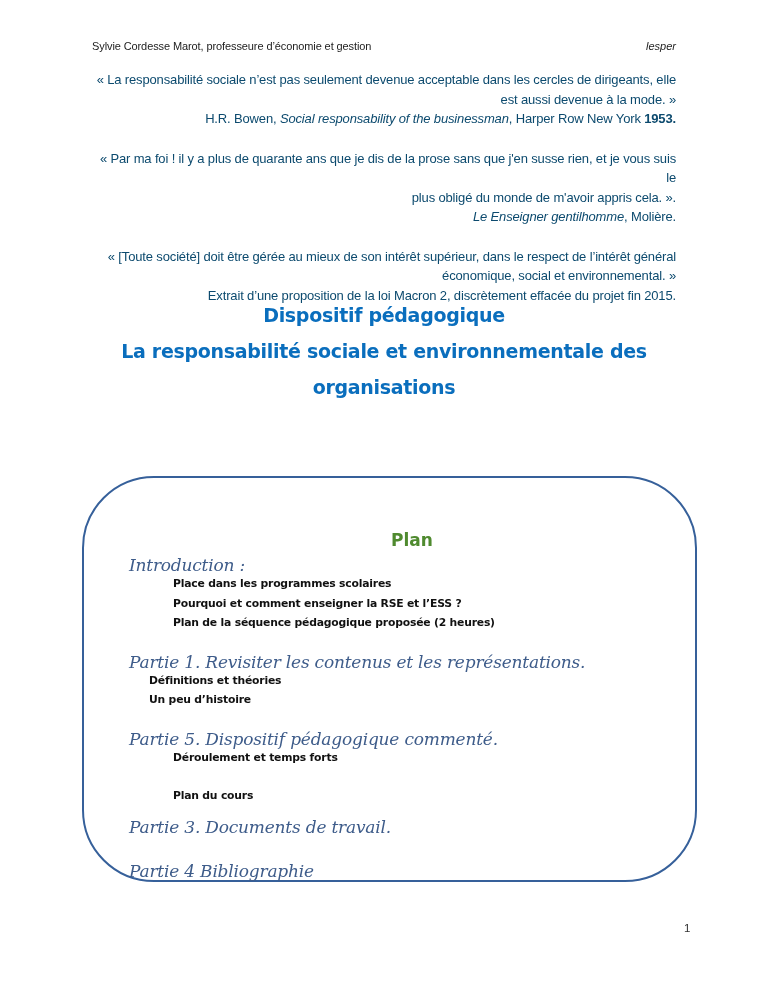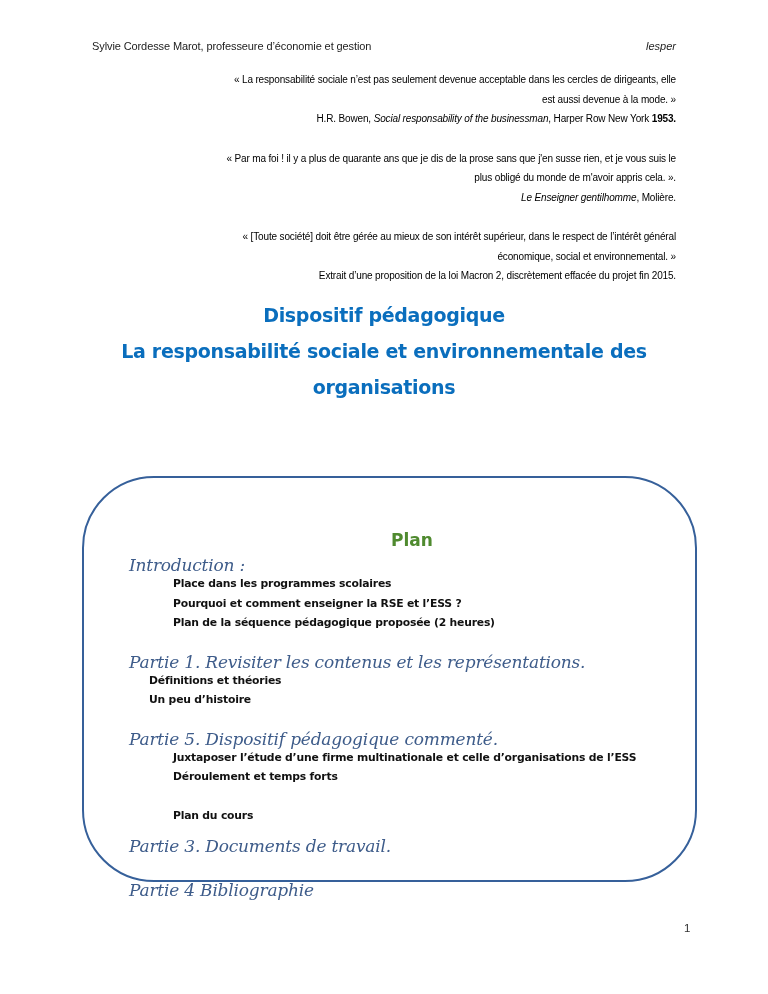--- a/index.html
+++ b/index.html
@@ -5,22 +5,22 @@
     html, body { margin: 0; padding: 0; background: #ffffff; }
     body { width: 768px; height: 994px; position: relative; overflow: hidden; color: #1a1a1a; }
     .page { position: absolute; left: 0; top: 0; width: 736px; height: 994px; }
 
     .header { position: absolute; top: 40px; left: 92px; width: 584px; height: 16px;
       font-family: "Liberation Sans", sans-serif; font-size: 11px; color: #222; }
     .header .author { position: absolute; left: 0; top: 0; letter-spacing: -0.1px; }
     .header .org { position: absolute; right: 0; top: 0; font-style: italic; }
 
     .quotes { position: absolute; left: 92px; width: 584px; top: 70px;
-      font-family: "Liberation Sans", sans-serif; font-size: 10px; line-height: 19.5px;
-      text-align: right; color: #000000; letter-spacing: -0.15px; }
+      font-family: "Liberation Sans", sans-serif; font-size: 13px; line-height: 19.5px;
+      text-align: right; color: #0c4a6e; letter-spacing: -0.15px; }
     .quote-block { margin: 0 0 20px 0; }
     .quote-block p { margin: 0; }
     .it { font-style: italic; }
     .b { font-weight: bold; }
 
     .title { position: absolute; left: 100px; width: 568px; top: 291px;
       font-family: "DejaVu Sans", sans-serif; font-weight: bold; font-size: 19px;
       line-height: 24px; text-align: center; color: #0a6ebd; letter-spacing: -0.3px; }
     .title div { margin: 12px; }
 
@@ -87,21 +87,20 @@
     <p class="item">Pourquoi et comment enseigner la RSE et l’ESS ?</p>
     <p class="item">Plan de la séquence pédagogique proposée (2 heures)</p>
     <div class="gap"></div>
 
     <p class="section-label">Partie 1. Revisiter les contenus et les représentations.</p>
     <p class="item shift">Définitions et théories</p>
     <p class="item shift">Un peu d’histoire</p>
     <div class="gap"></div>
 
     <p class="section-label">Partie 5. Dispositif pédagogique commenté.</p>
-    <p class="item">Juxtaposer l’étude d’une firme multinationale et celle d’organisations de l’ESS</p>
     <p class="item">Déroulement et temps forts</p>
     <div class="gap-small"></div>
     <p class="item">Plan du cours</p>
     <div class="gap-small" style="height:12px"></div>
 
     <p class="section-label">Partie 3. Documents de travail.</p>
     <div class="gap-big"></div>
 
     <p class="section-label">Partie 4 Bibliographie</p>
   </div>

